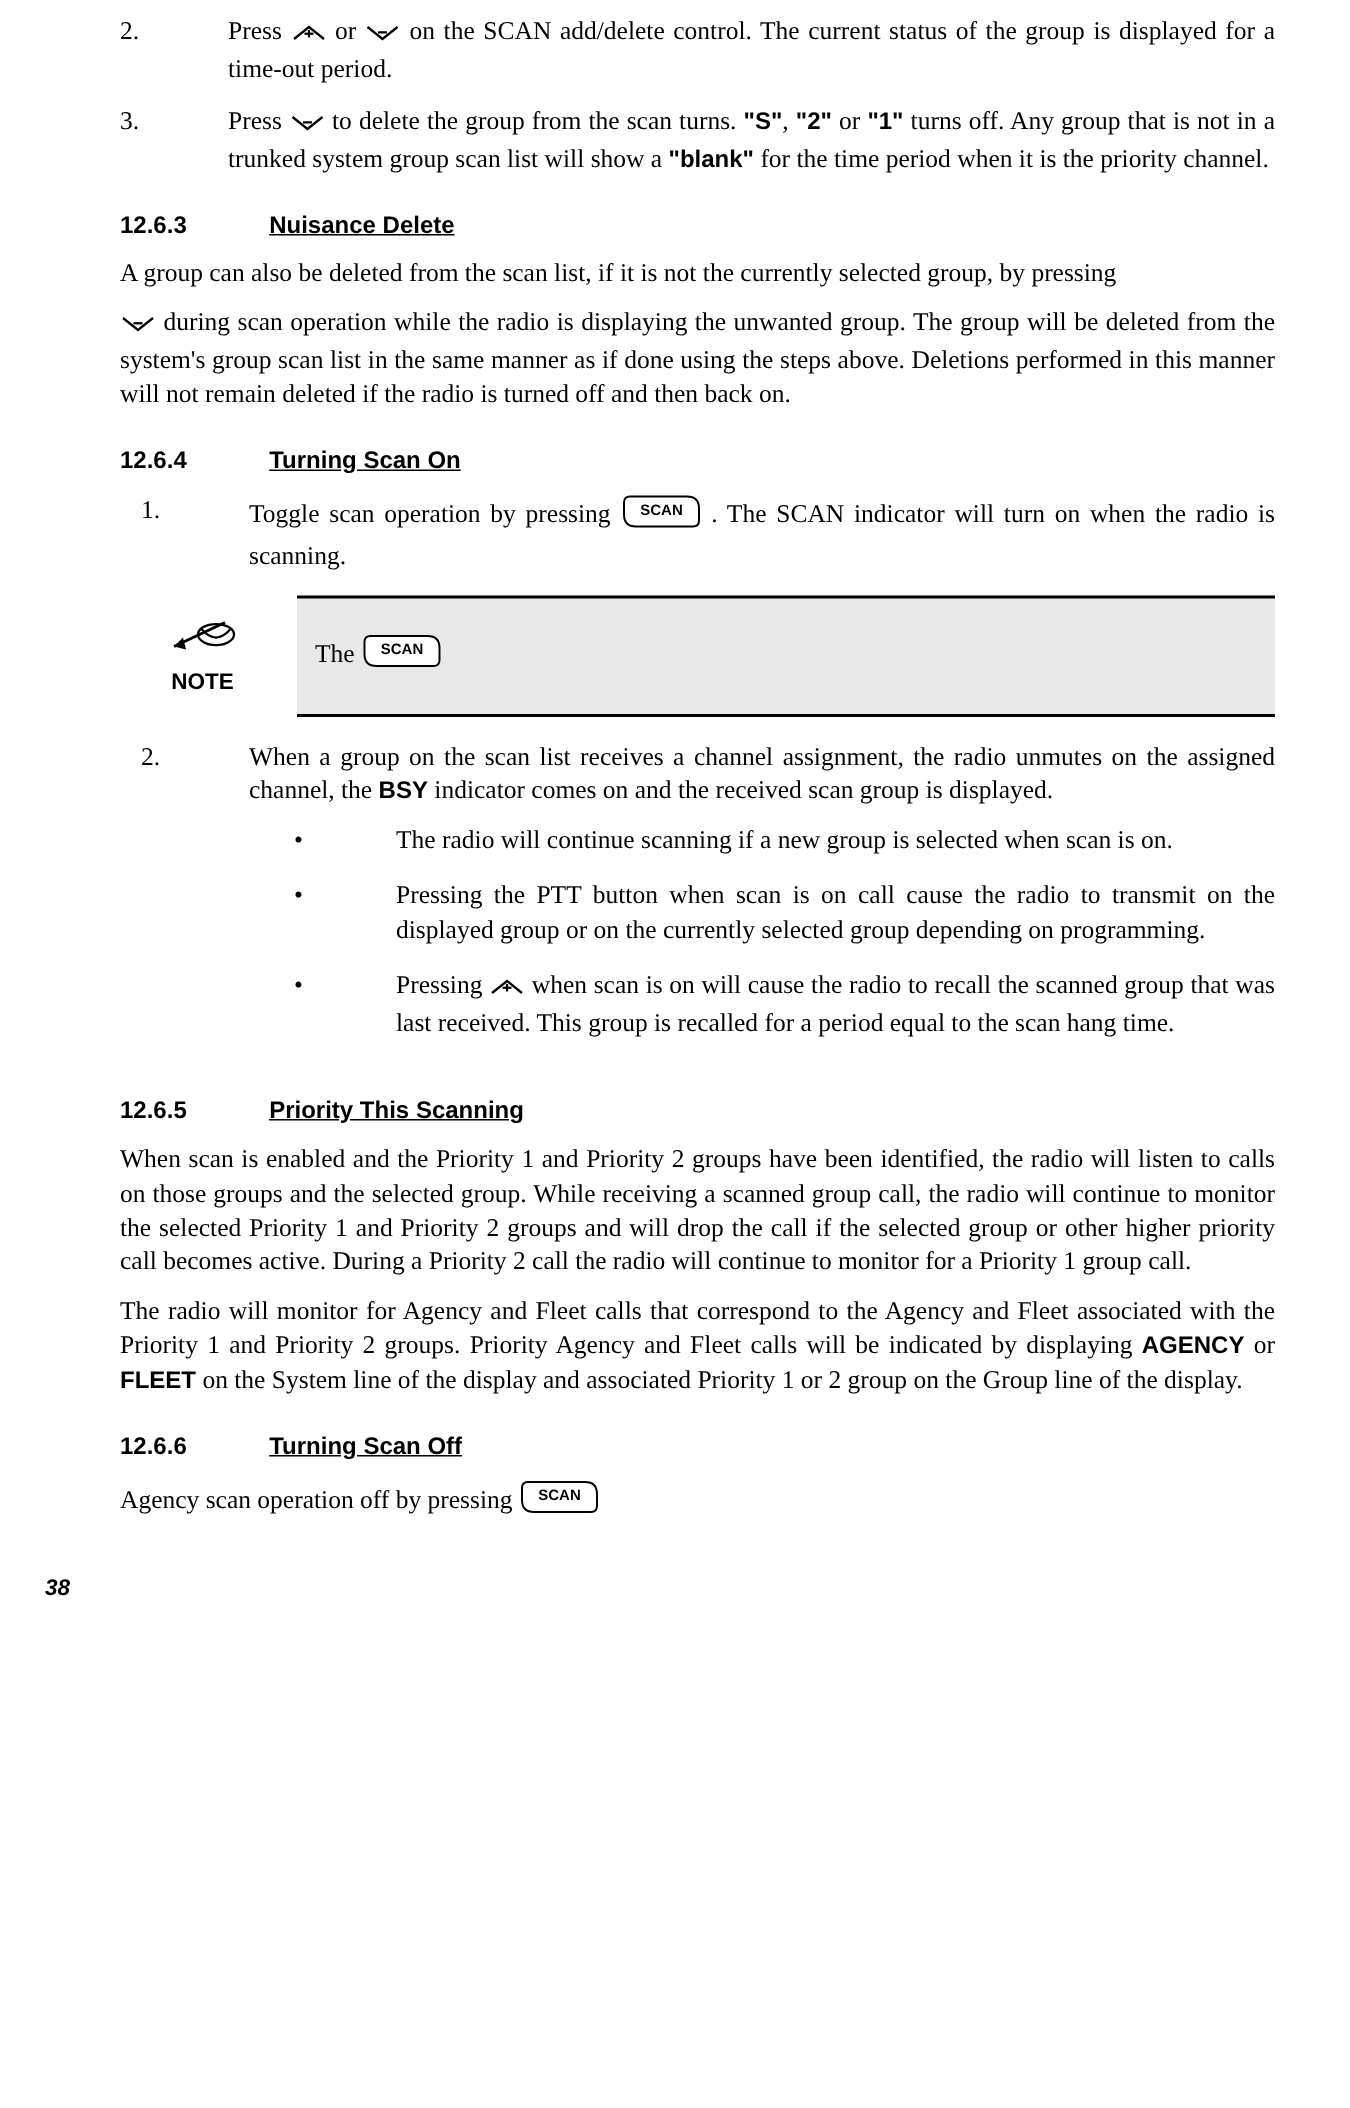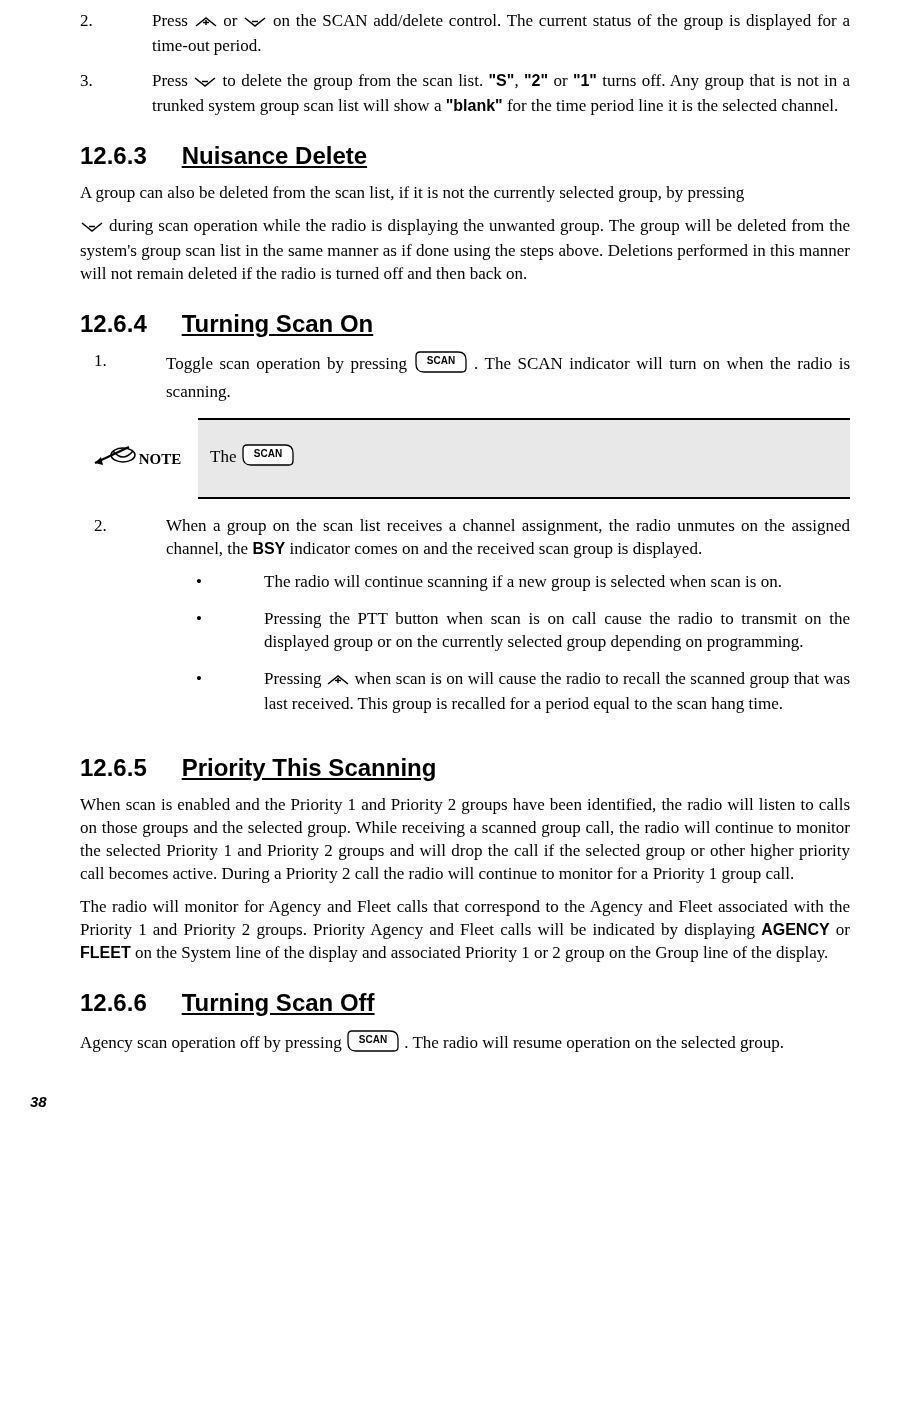--- a/index.html
+++ b/index.html
@@ -18,43 +18,43 @@
   .li { display: flex; margin-bottom: 12px; }
   .li .num { flex: 0 0 32px; }
   .li .txt { flex: 1; margin-left: 40px; }
   .sub-ul { padding-left: 30px; margin-top: 10px; }
   .sub-li { display: flex; margin-bottom: 14px; }
   .sub-li .bullet { flex: 0 0 28px; }
   .sub-li .txt { flex: 1; }
   h2.sect {
     font-family: Arial, Helvetica, sans-serif;
     font-weight: bold;
-    font-size: 24px;
+    font-size: 16px;
     margin: 22px 0 10px 0;
   }
   h2.sect .snum { display: inline-block; width: 95px; }
   h2.sect .stitle { text-decoration: underline; }
   b.ab { font-family: Arial, Helvetica, sans-serif; font-weight: bold; font-size: 16px; }
   .icon-tri {
     display: inline-block;
     vertical-align: -2px;
   }
   .icon-key {
     display:inline-block;
     vertical-align:-5px;
   }
   .note-row { display:flex; align-items:stretch; margin: 14px 0 16px 0; }
   .note-left {
     flex: 0 0 110px;
     text-align:center;
-    font-family: Liberation Serif, serif;
+    font-family: Liberation Sans, sans-serif;
     font-weight:bold;
     font-size:15px;
     display:flex;
-    flex-direction:row;
+    flex-direction:column;
     align-items:center;
     justify-content:center;
     padding-right:8px;
   }
   .note-right {
     flex:1;
     background:#e8e8e8;
     border-top:2px solid #000;
     border-bottom:2px solid #000;
     padding:23px 12px;
@@ -104,25 +104,25 @@
     </div>
   </div>
 
   <div class="li">
     <div class="num">3.</div>
     <div class="txt">
       <span>Press </span>
       <span class="icon-tri"><svg width="24" height="12">
             <use href="#tri-down"></use>
           </svg></span>
-      <span> to delete the group from the scan list.  </span>
+      <span> to delete the group from the scan turns.  </span>
       <b class="ab">"S"</b><span>, </span><b class="ab">"2"</b><span> or </span><b class="ab">"1"</b>
       <span> turns off. Any group that is not in a trunked system group scan list will show a </span>
       <b class="ab">"blank"</b>
-      <span> for the time period line it is the selected channel.</span>
+      <span> for the time period when it is the priority channel.</span>
     </div>
   </div>
 
 </div>
 
 <h2 class="sect">
   <span class="snum">12.6.3</span>
   <span class="stitle">Nuisance Delete</span>
 </h2>
 
@@ -226,16 +226,15 @@
 </h2>
 
 <p>
   <span>Agency scan operation off by pressing </span>
   <span class="icon-key">
     <svg width="54" height="24">
         <path d="M2 6 Q2 2 6 2 L44 2 Q52 2 52 10 L52 18 Q52 22 48 22 L10 22 Q2 22 2 14 Z" fill="#fff" stroke="#000" stroke-width="1.3"></path>
         <text x="27" y="14" text-anchor="middle" font-family="Arial" font-size="10" font-weight="bold">SCAN</text>
       </svg>
   </span>
-  <span>.  The radio will resume operation on the selected group.</span>
 </p>
 
 <div class="page-num">38</div>
 
 </body></html>

